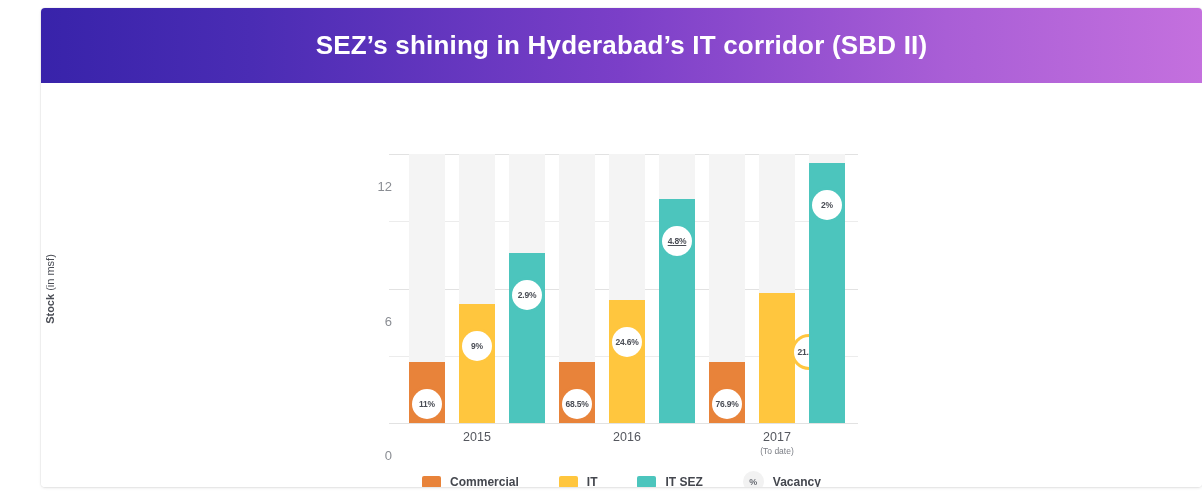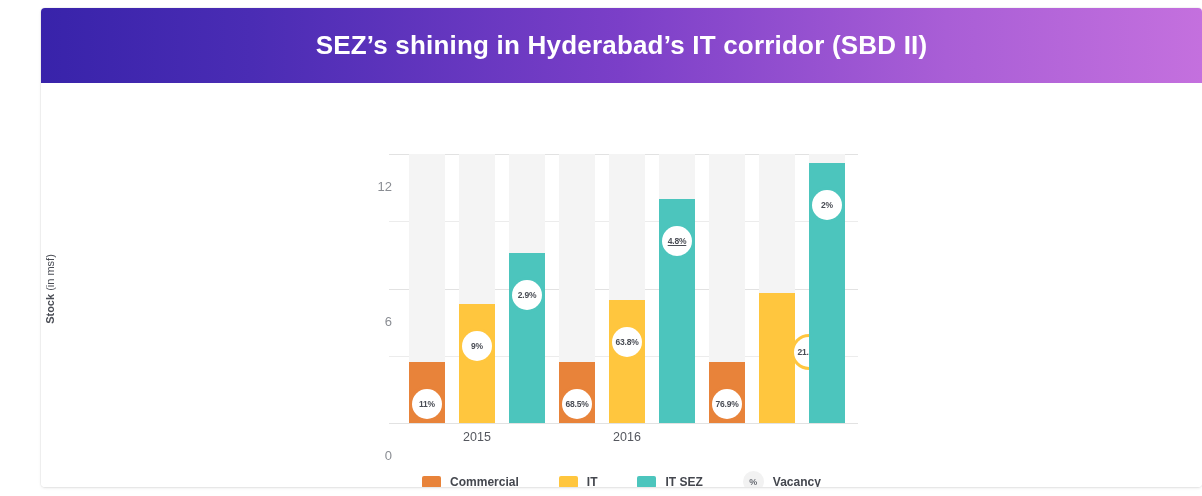--- a/index.html
+++ b/index.html
@@ -257,21 +257,21 @@
           </div>
           <div class="xcat" style="left: 88px;"><span>2015</span></div>
           <div class="bar-col" style="left: 170px;">
             <div class="track"></div>
             <div class="bar" style="background: rgb(232, 131, 58); height: 60.525px;"></div>
             <div class="bubble" style="bottom: 18.525px; box-shadow: rgb(232, 131, 58) 0px 0px 0px 3px;">68.5%</div>
           </div>
           <div class="bar-col" style="left: 220px;">
             <div class="track"></div>
             <div class="bar" style="background: rgb(255, 198, 62); height: 123.292px;"></div>
-            <div class="bubble" style="bottom: 81.2917px; box-shadow: rgb(255, 198, 62) 0px 0px 0px 3px;">63.8%</div>
+            <div class="bubble" style="bottom: 81.2917px; box-shadow: rgb(255, 198, 62) 0px 0px 0px 3px;">24.6%</div>
           </div>
           <div class="bar-col" style="left: 270px;">
             <div class="track"></div>
             <div class="bar" style="background: rgb(76, 197, 189); height: 224.167px;"></div>
             <div class="bubble" style="bottom: 182.167px; box-shadow: rgb(76, 197, 189) 0px 0px 0px 3px; text-decoration: underline;">4.8%</div>
           </div>
           <div class="xcat" style="left: 238px;"><span>2016</span></div>
           <div class="bar-col" style="left: 320px;">
             <div class="track"></div>
             <div class="bar" style="background: rgb(232, 131, 58); height: 60.525px;"></div>
@@ -280,20 +280,21 @@
           <div class="bar-col" style="left: 370px;">
             <div class="track"></div>
             <div class="bar" style="background: rgb(255, 198, 62); height: 130.017px;"></div>
             <div class="bubble" style="bottom: 71px; box-shadow: rgb(255, 198, 62) 0px 0px 0px 3px; margin-left: 32px;">21.2%</div>
           </div>
           <div class="bar-col" style="left: 420px;">
             <div class="track"></div>
             <div class="bar" style="background: rgb(76, 197, 189); height: 260.033px;"></div>
             <div class="bubble" style="bottom: 218.033px; box-shadow: rgb(76, 197, 189) 0px 0px 0px 3px;">2%</div>
           </div>
+          <div class="xcat" style="left: 388px;"><span>2017</span><span class="sub">(To date)</span></div>
         </div>
 
       <div class="legend" id="legend">
           <div class="legend-item">
             <span class="swatch" style="background: rgb(232, 131, 58);"></span>
             <span>Commercial</span>
           </div>
           <div class="legend-item">
             <span class="swatch" style="background: rgb(255, 198, 62);"></span>
             <span>IT</span>

